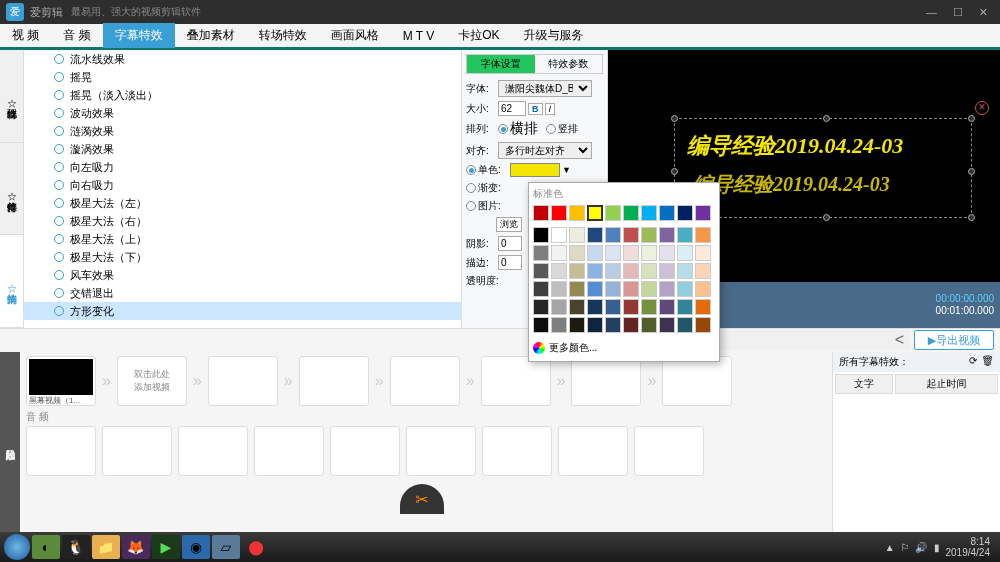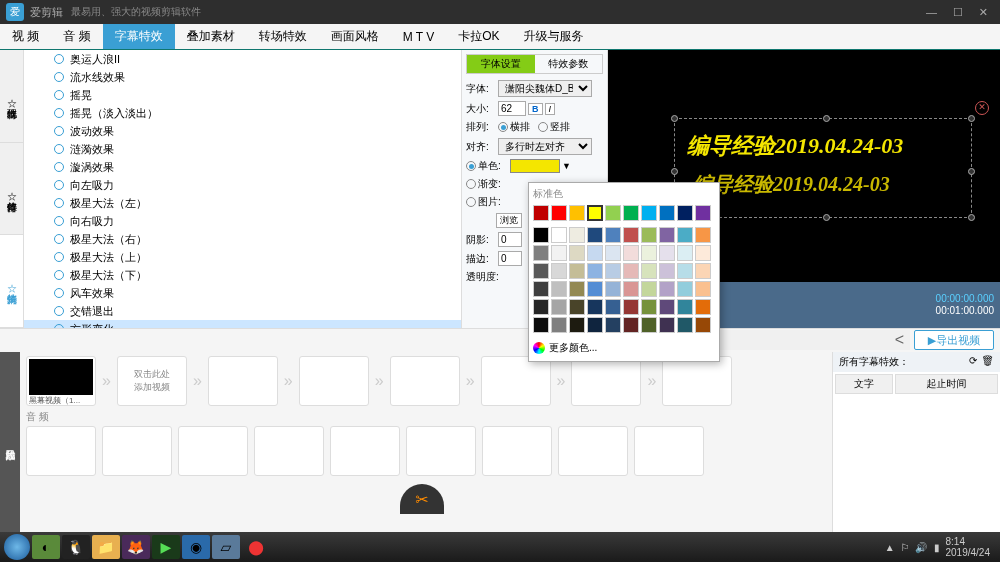--- a/index.html
+++ b/index.html
@@ -4,38 +4,38 @@
 <style>
 * { margin: 0; padding: 0; box-sizing: border-box; font-family: "Microsoft YaHei", sans-serif; }
 body { width: 1000px; height: 562px; overflow: hidden; background: #fff; position: relative; }
 
 .titlebar { height: 24px; background: #2e2e2e; color: #aaa; display: flex; align-items: center; font-size: 11px; }
 .titlebar .logo { width: 18px; height: 18px; background: #3a9fd4; border-radius: 3px; margin: 0 6px; display: flex; align-items: center; justify-content: center; color: #fff; font-size: 10px; }
 .titlebar .sub { margin-left: 8px; color: #888; font-size: 10px; }
 .titlebar .wincontrols { margin-left: auto; display: flex; gap: 8px; padding-right: 8px; color: #aaa; }
 .titlebar .wincontrols span { cursor: pointer; padding: 0 4px; }
 
-.menubar { height: 26px; background: #f5f5f5; display: flex; align-items: center; border-bottom: 1px solid #0f766e; }
+.menubar { height: 26px; background: #f5f5f5; display: flex; align-items: center; border-bottom: 3px solid #0f766e; }
 .menubar .tab { padding: 4px 12px; font-size: 12px; cursor: pointer; }
 .menubar .tab.active { background: #3a9fd4; color: #fff; }
 
 .main { display: flex; height: 278px; }
 .sidetabs { width: 24px; background: #f0f0f0; display: flex; flex-direction: column; border-right: 1px solid #ddd; }
 .sidetabs .st { flex: 1; display: flex; align-items: center; justify-content: center; font-size: 10px; writing-mode: vertical-rl; cursor: pointer; border-bottom: 1px solid #ddd; }
 .sidetabs .st.active { background: #fff; color: #3a9fd4; }
 
 .effectlist { width: 438px; background: #fff; overflow-y: auto; border-right: 1px solid #ddd; }
 .effectlist .item { display: flex; align-items: center; height: 18px; padding-left: 30px; font-size: 11px; cursor: pointer; }
 .effectlist .item.sel { background: #cce6ff; }
 .effectlist .item .circle { width: 10px; height: 10px; border: 1.5px solid #3a9fd4; border-radius: 50%; margin-right: 6px; }
 
 .propspanel { width: 146px; background: #f6f8fa; border-right: 1px solid #ddd; padding: 4px; font-size: 11px; position: relative; }
 .propspanel .tabs { display: flex; border: 1px solid #ccc; margin-bottom: 6px; }
 .propspanel .tabs .pt { flex: 1; text-align: center; padding: 2px 0; cursor: pointer; font-size: 10px; }
-.propspanel .tabs .pt.active { background: #84cc16; }
+.propspanel .tabs .pt.active { background: #22c55e; }
 .propspanel .row { display: flex; align-items: center; margin-bottom: 4px; gap: 2px; }
 .propspanel .row label { width: 30px; font-size: 10px; }
 .propspanel select, .propspanel input { font-size: 10px; border: 1px solid #aaa; padding: 1px 2px; }
 .propspanel .btn { border: 1px solid #aaa; padding: 0 3px; font-size: 9px; background: #fff; cursor: pointer; }
 .propspanel .radio { width: 10px; height: 10px; border: 1px solid #888; border-radius: 50%; display: inline-block; }
 .propspanel .radio.on::after { content: ''; display: block; width: 5px; height: 5px; background: #3a9fd4; border-radius: 50%; margin: 1.5px; }
 .colorswatch { width: 50px; height: 14px; border: 1px solid #888; cursor: pointer; }
 
 .preview { flex: 1; background: #000; position: relative; }
 .preview .selbox { position: absolute; border: 1px dashed #888; }
@@ -108,30 +108,29 @@
     <div class="tab">升级与服务</div>
   </div>
 
 <div class="main">
   <div class="sidetabs">
       <div class="st">☆出现特效</div>
       <div class="st">☆停留特效</div>
       <div class="st active">☆消失特效</div>
     </div>
   <div class="effectlist" style="position:relative">
-      <div class="item"><span class="circle"></span>奥运人浪II</div>
       <div class="item"><span class="circle"></span>流水线效果</div>
       <div class="item"><span class="circle"></span>摇晃</div>
       <div class="item"><span class="circle"></span>摇晃（淡入淡出）</div>
       <div class="item"><span class="circle"></span>波动效果</div>
       <div class="item"><span class="circle"></span>涟漪效果</div>
       <div class="item"><span class="circle"></span>漩涡效果</div>
       <div class="item"><span class="circle"></span>向左吸力</div>
+      <div class="item"><span class="circle"></span>向右吸力</div>
       <div class="item"><span class="circle"></span>极星大法（左）</div>
-      <div class="item"><span class="circle"></span>向右吸力</div>
       <div class="item"><span class="circle"></span>极星大法（右）</div>
       <div class="item"><span class="circle"></span>极星大法（上）</div>
       <div class="item"><span class="circle"></span>极星大法（下）</div>
       <div class="item"><span class="circle"></span>风车效果</div>
       <div class="item"><span class="circle"></span>交错退出</div>
       <div class="item sel"><span class="circle"></span>方形变化</div>
     </div>
   <div class="propspanel">
     <div class="tabs">
       <div class="pt active">字体设置</div>
@@ -143,21 +142,21 @@
       </div>
     <div class="row">
         <label>大小:</label>
       <input style="width: 28px;" value="62">
       <span class="btn" style="color:#06c;font-weight:bold">B</span>
       <span class="btn" style="font-style:italic">I</span>
     </div>
     <div class="row">
         <label>排列:</label>
       <span class="radio on"></span>
-        <span style="font-size:10px">横排</span>
+        <span style="font-size:14px">横排</span>
       <span class="radio" style="margin-left:6px"></span>
         <span style="font-size:10px">竖排</span>
     </div>
     <div class="row">
         <label>对齐:</label>
         <select style="width:94px"><option>多行时左对齐</option></select>
       </div>
     <div class="row">
         <span class="radio on"></span>
         <label>单色:</label>
@@ -373,18 +372,18 @@
   <div class="tbicon" style="background:#4a2a5a">🦊</div>
   <div class="tbicon" style="background:#1a3a1a;color:#5d5">▶</div>
   <div class="tbicon" style="background:#2a6aaa">◉</div>
   <div class="tbicon" style="background:#5a7a9a">▱</div>
   <div class="tbicon" style="color:#e33">⬤</div>
   <div class="tray">
     <span>▲</span>
     <span>⚐</span>
     <span>🔊</span>
     <span>▮</span>
-    <div style="text-align:left;line-height:1.1">
+    <div style="text-align:right;line-height:1.1">
       <div>8:14</div>
       <div>2019/4/24</div>
     </div>
   </div>
 </div>
 
 </body></html>

